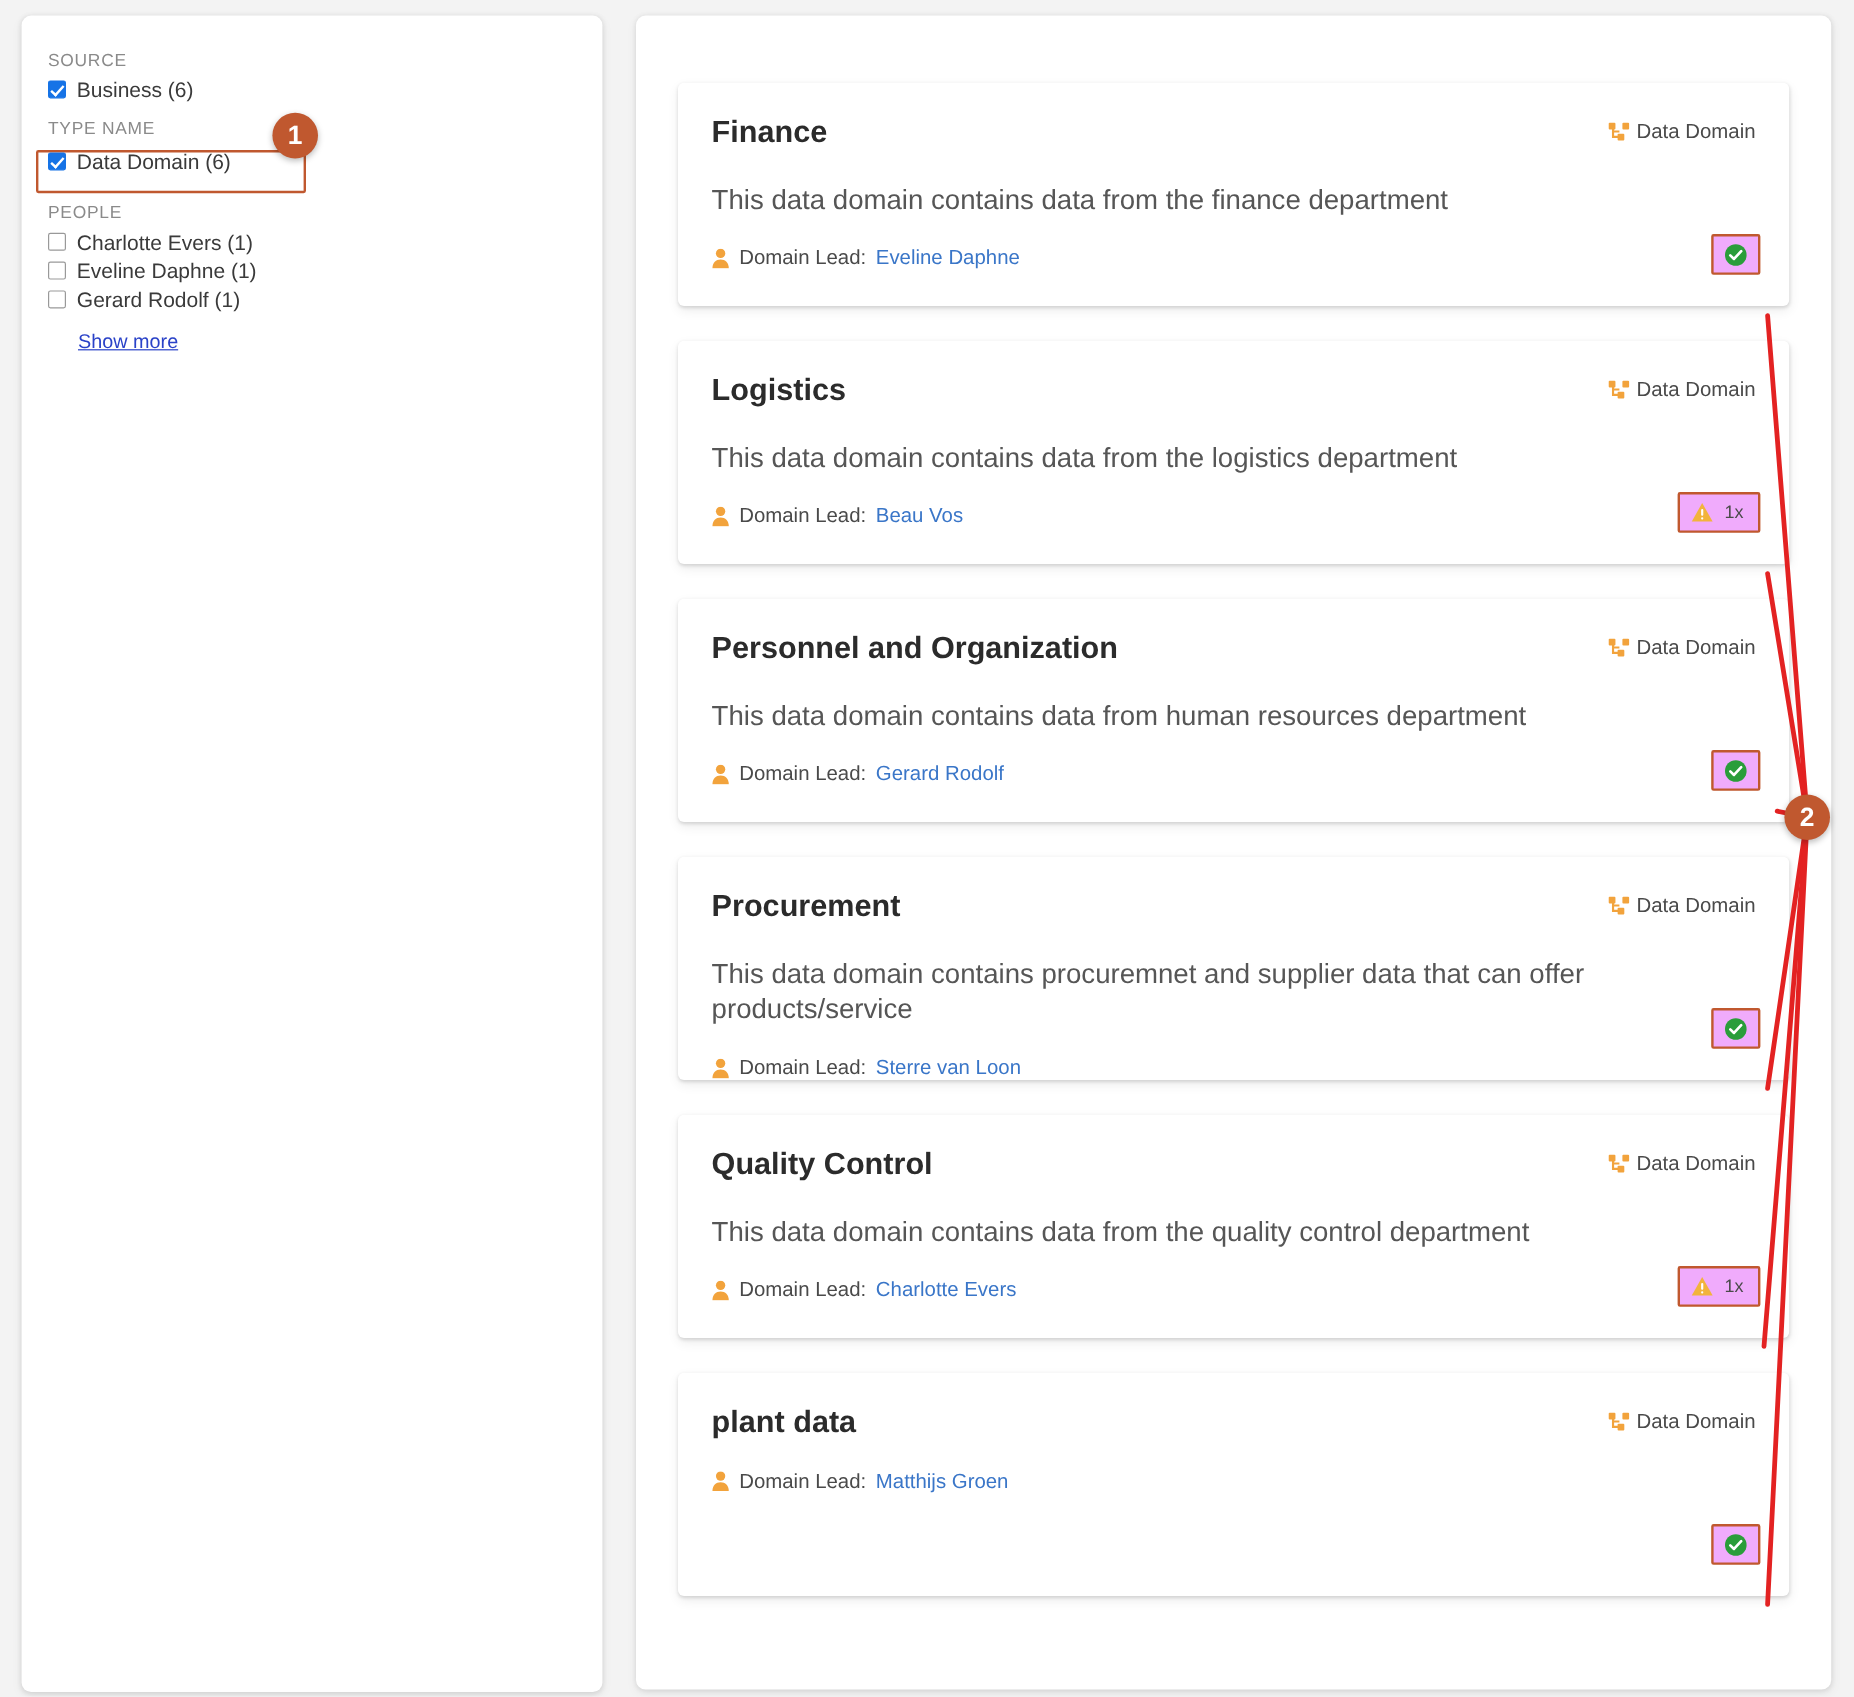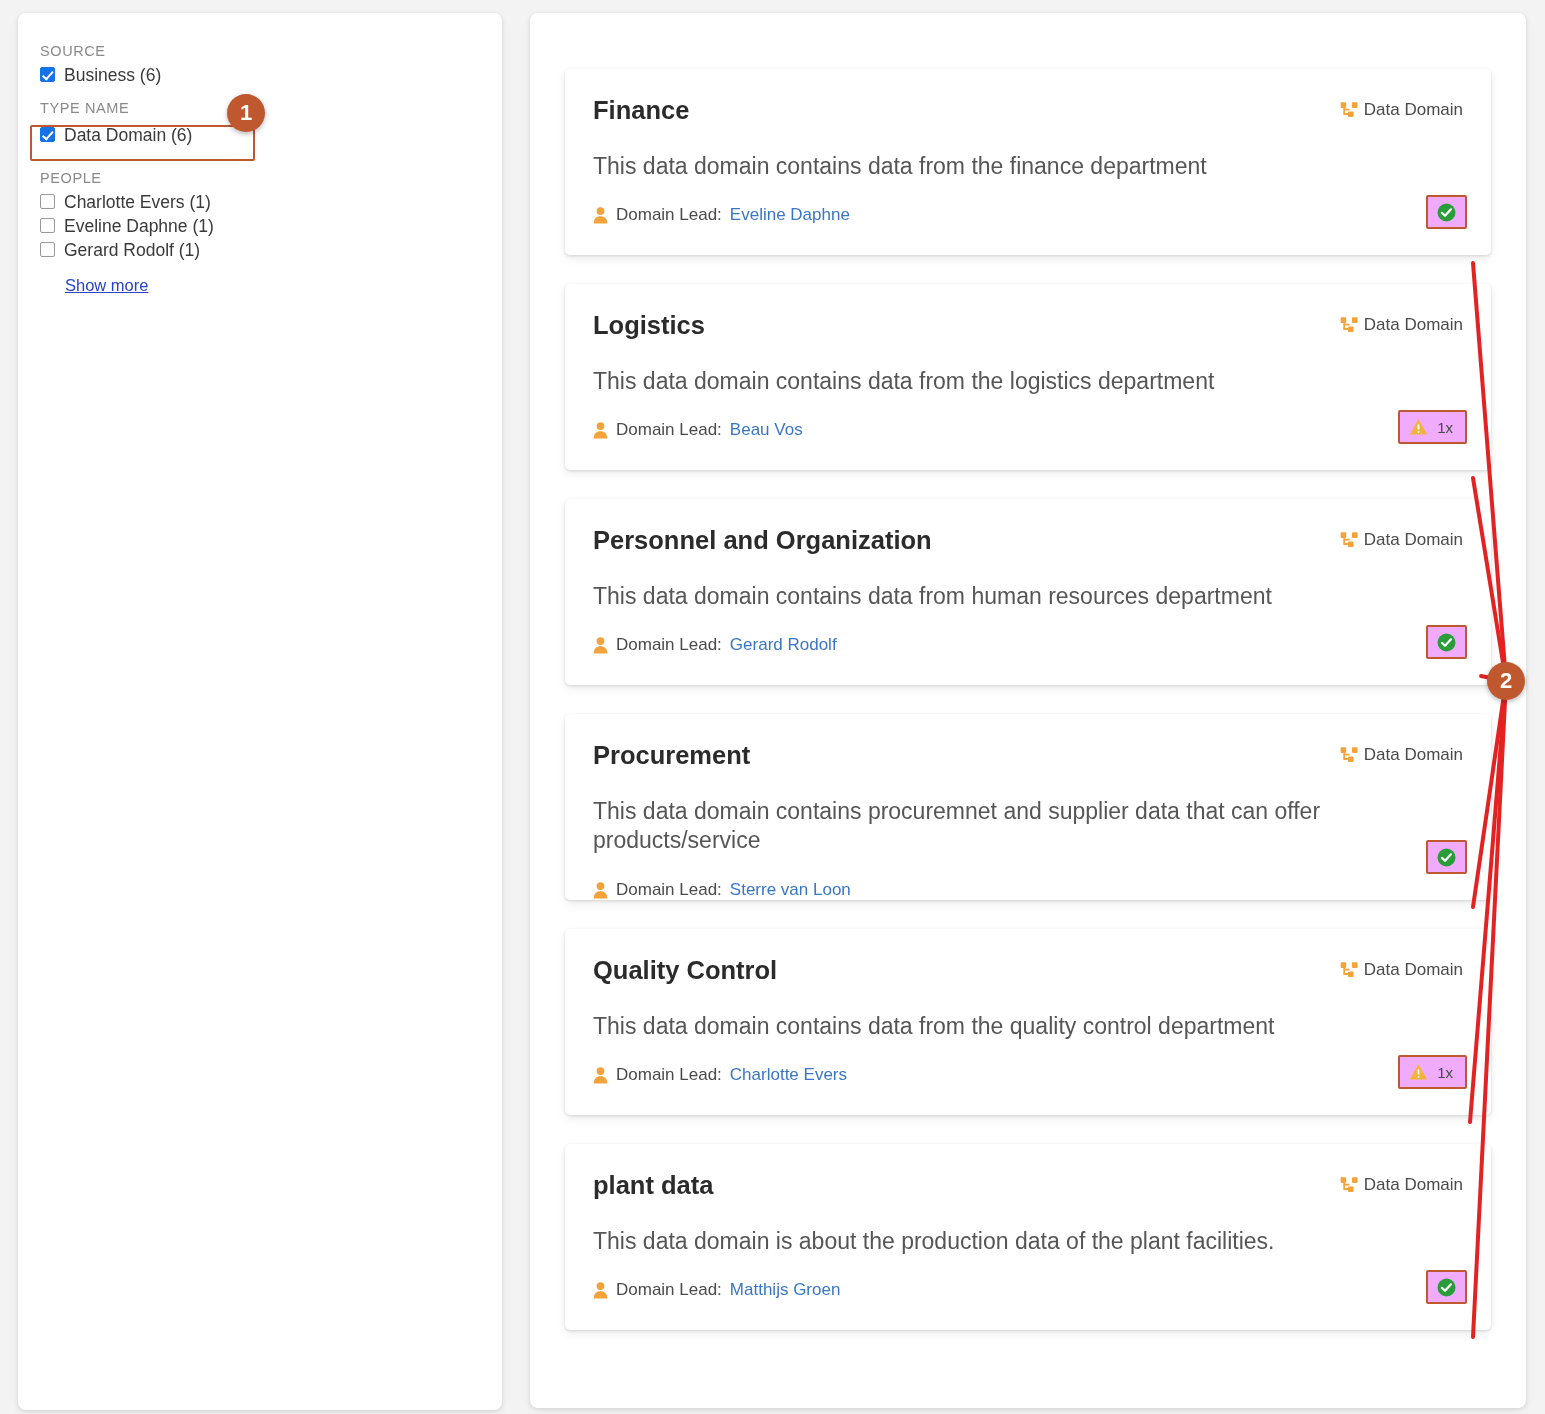--- a/index.html
+++ b/index.html
@@ -392,21 +392,20 @@
               <svg class="hier-icon" width="19" height="19" viewBox="0 0 19 19">
                 <path d="M4.2 4.2 L4.2 13 L9.5 13" stroke="#f2a33c" stroke-width="1.8" fill="none"></path>
                 <path d="M4.2 8.6 L9.5 8.6" stroke="#f2a33c" stroke-width="1.8" fill="none"></path>
                 <rect x="0.6" y="1.3" width="5.6" height="5.6" rx="0.8" fill="#f2a33c"></rect>
                 <rect x="12.0" y="1.3" width="5.6" height="5.6" rx="0.8" fill="#f2a33c"></rect>
                 <rect x="8.0" y="10.4" width="5.6" height="5.6" rx="0.8" fill="#f2a33c"></rect>
               </svg>
               <span>Data Domain</span>
             </div>
           </div>
-          <div class="card-desc">This data domain is about the production data of the plant facilities.</div>
           <div class="card-foot">
             <svg class="person-icon" width="15" height="17" viewBox="0 0 15 17">
               <circle cx="7.5" cy="4.1" r="3.9" fill="#f2a33c"></circle>
               <path d="M0.7 16.5 C0.7 11.6 3.6 9.2 7.5 9.2 C11.4 9.2 14.3 11.6 14.3 16.5 Z" fill="#f2a33c"></path>
             </svg>
             <span>Domain Lead:</span>
             <span class="lead-link">Matthijs Groen</span>
           </div>
           <div class="status-badge">
             <svg width="19" height="19" viewBox="0 0 19 19">

